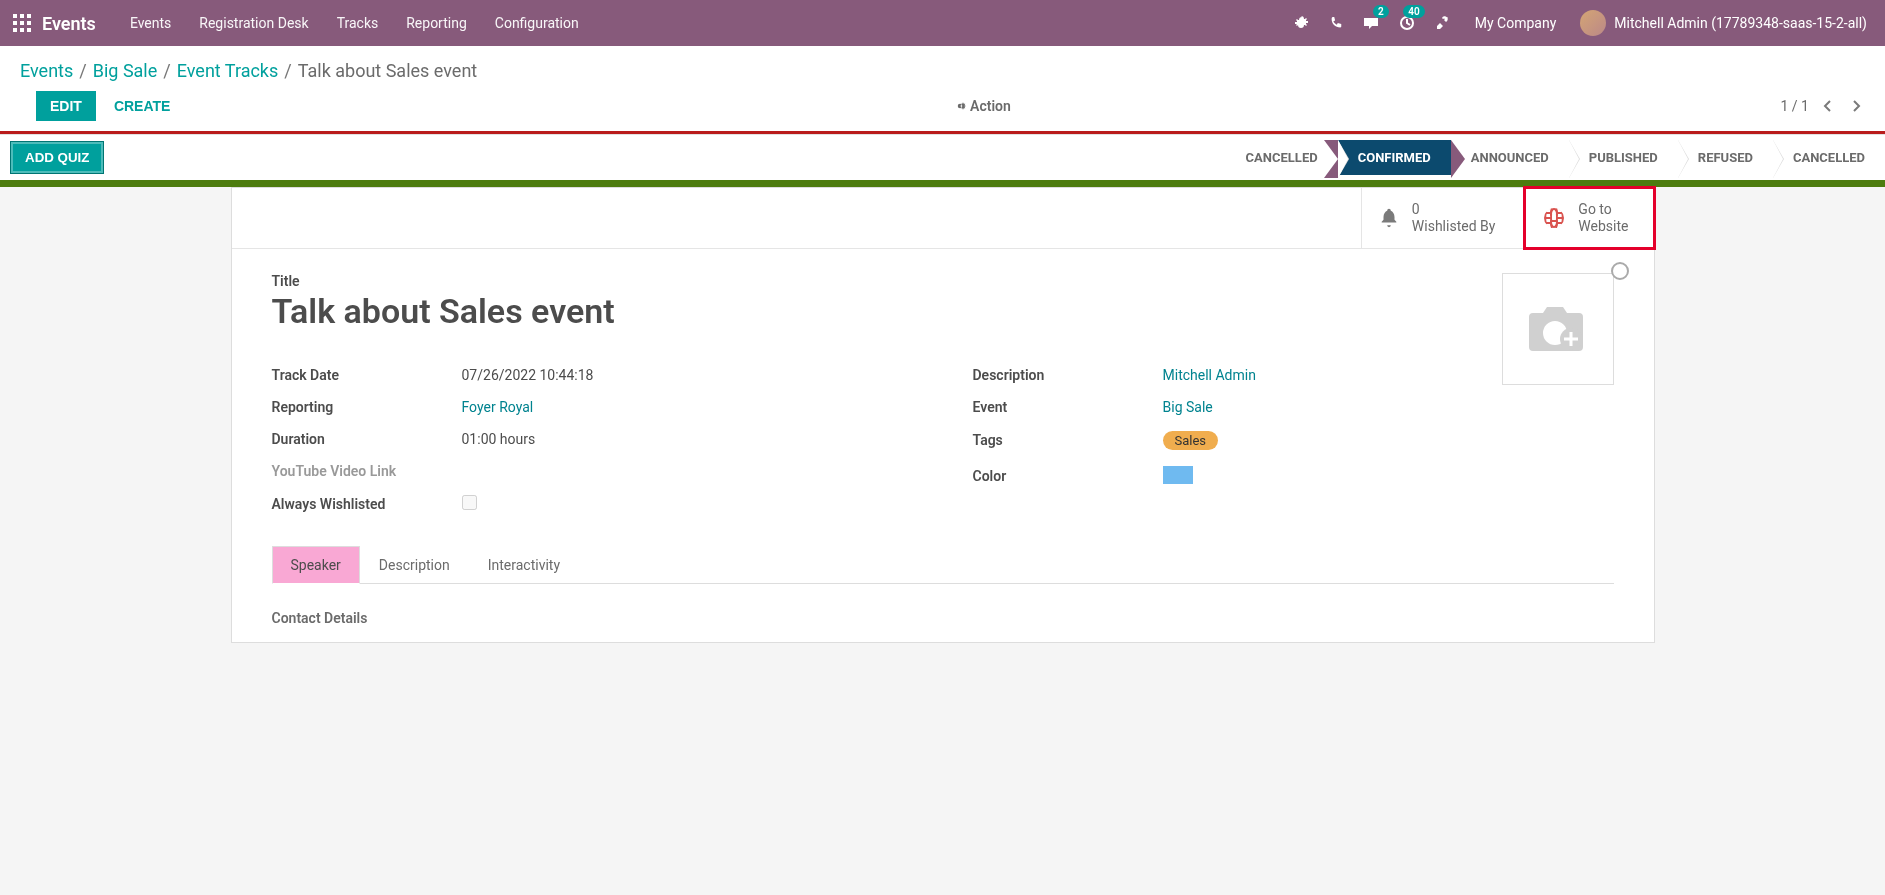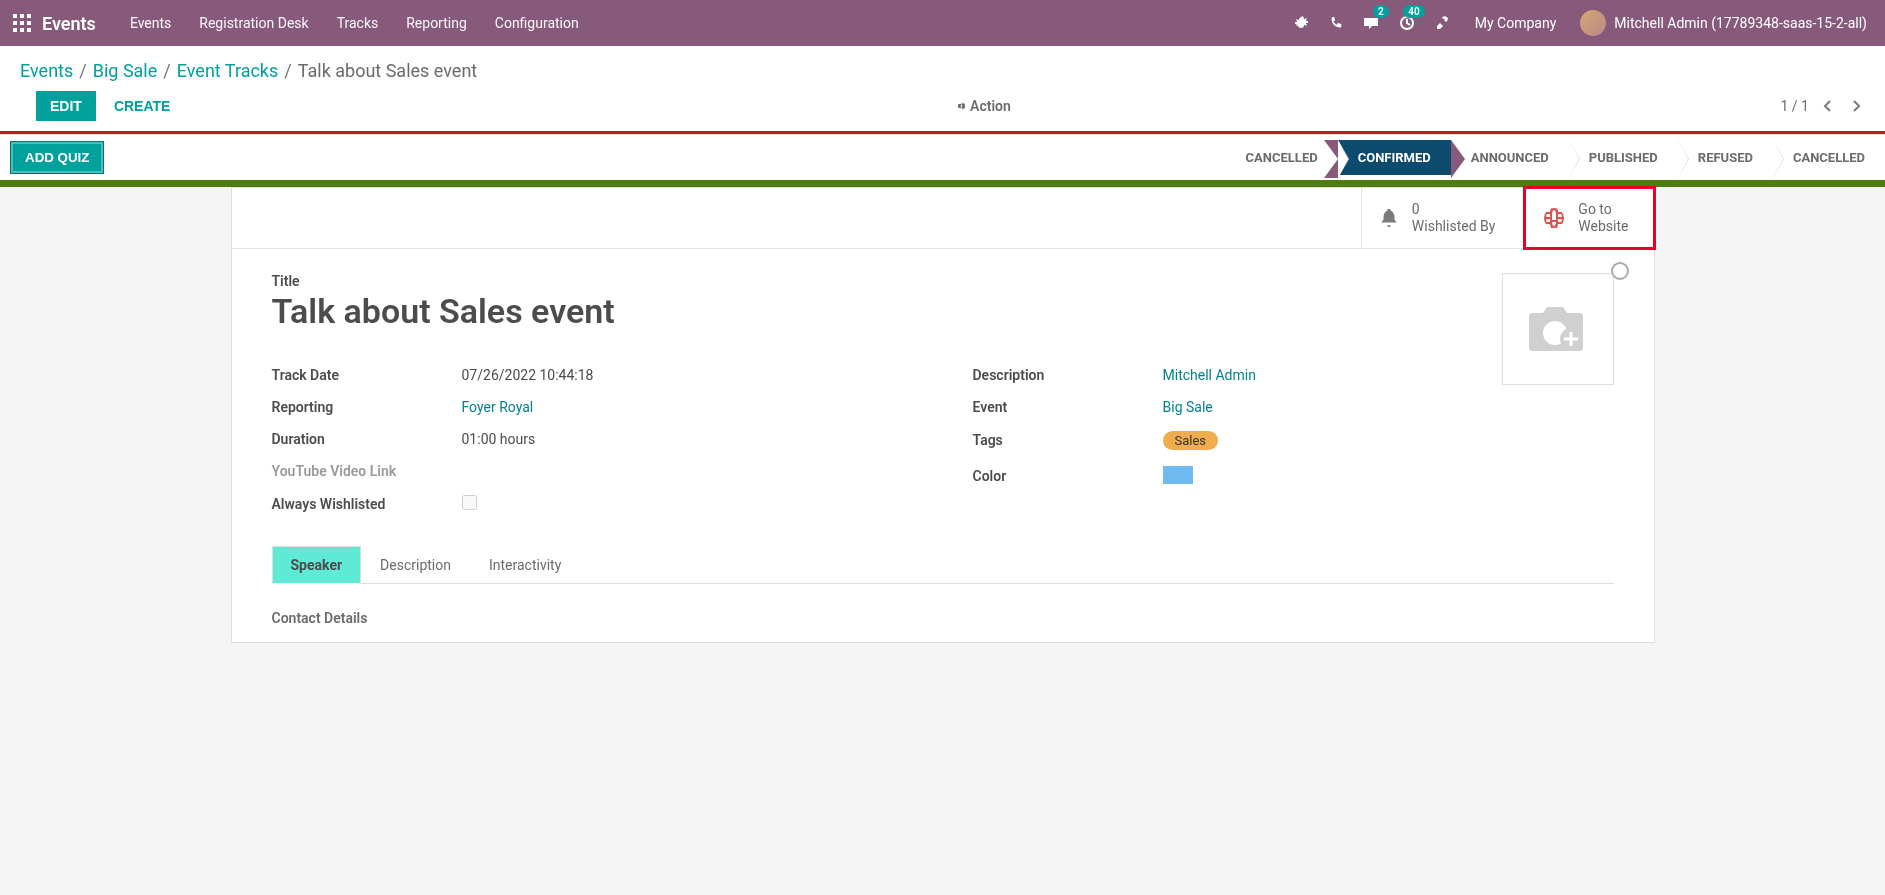--- a/index.html
+++ b/index.html
@@ -65,21 +65,21 @@
 .form-row .lbl.muted { color:#999; }
 .form-row .val { font-size: 14px; }
 .form-row .val a { color:#00838f; }
 .tag { background:#f0ad4e; border-radius:12px; padding:2px 12px; color:#333; font-size:13px; display:inline-block; }
 .swatch { width:30px; height:18px; background:#6fbaf0; display:inline-block; }
 .chk { width:15px; height:15px; }
 
 
 .tabs { display:flex; border-bottom:1px solid #ddd; margin-top:24px; }
 .tab { padding:10px 18px; cursor:pointer; color:#6b6b6b; border:1px solid transparent; border-bottom:none; position:relative; top:1px; }
-.tab.active { border-color:#ddd; background:#5eead4; color:#4c4c4c; border-bottom:1px solid #fff;font-weight:bold; }
+.tab.active { border-color:#ddd; background:#f9a8d4; color:#4c4c4c; border-bottom:1px solid #fff; }
 .tab-content { padding:26px 0 0; }
 .section-title { font-weight:600; color:#6b6b6b; font-size:14px; }
 svg { display:block; }
 </style>
 </head>
 <body>
 
 <div class="topbar">
   <div class="apps-icon">
     <svg width="18" height="18" viewBox="0 0 18 18">

